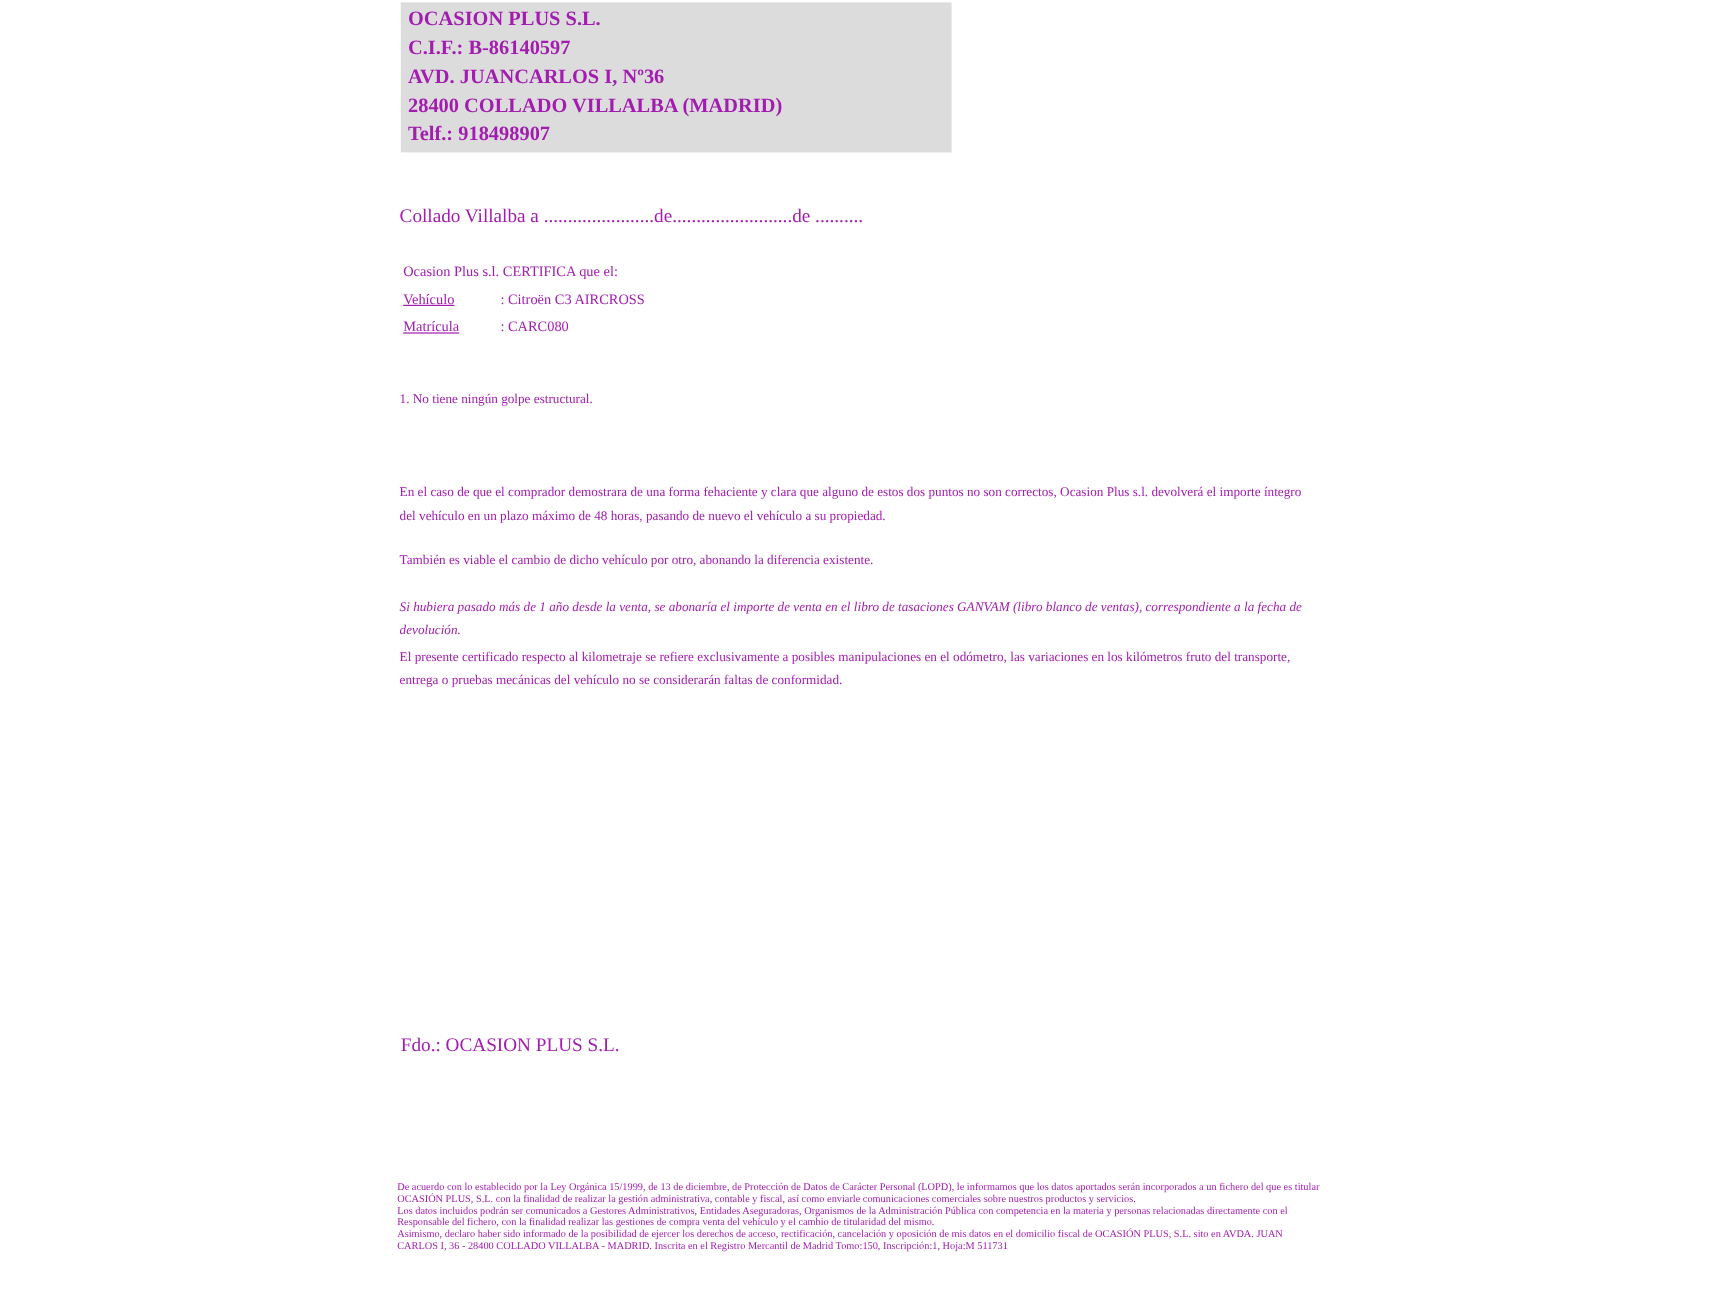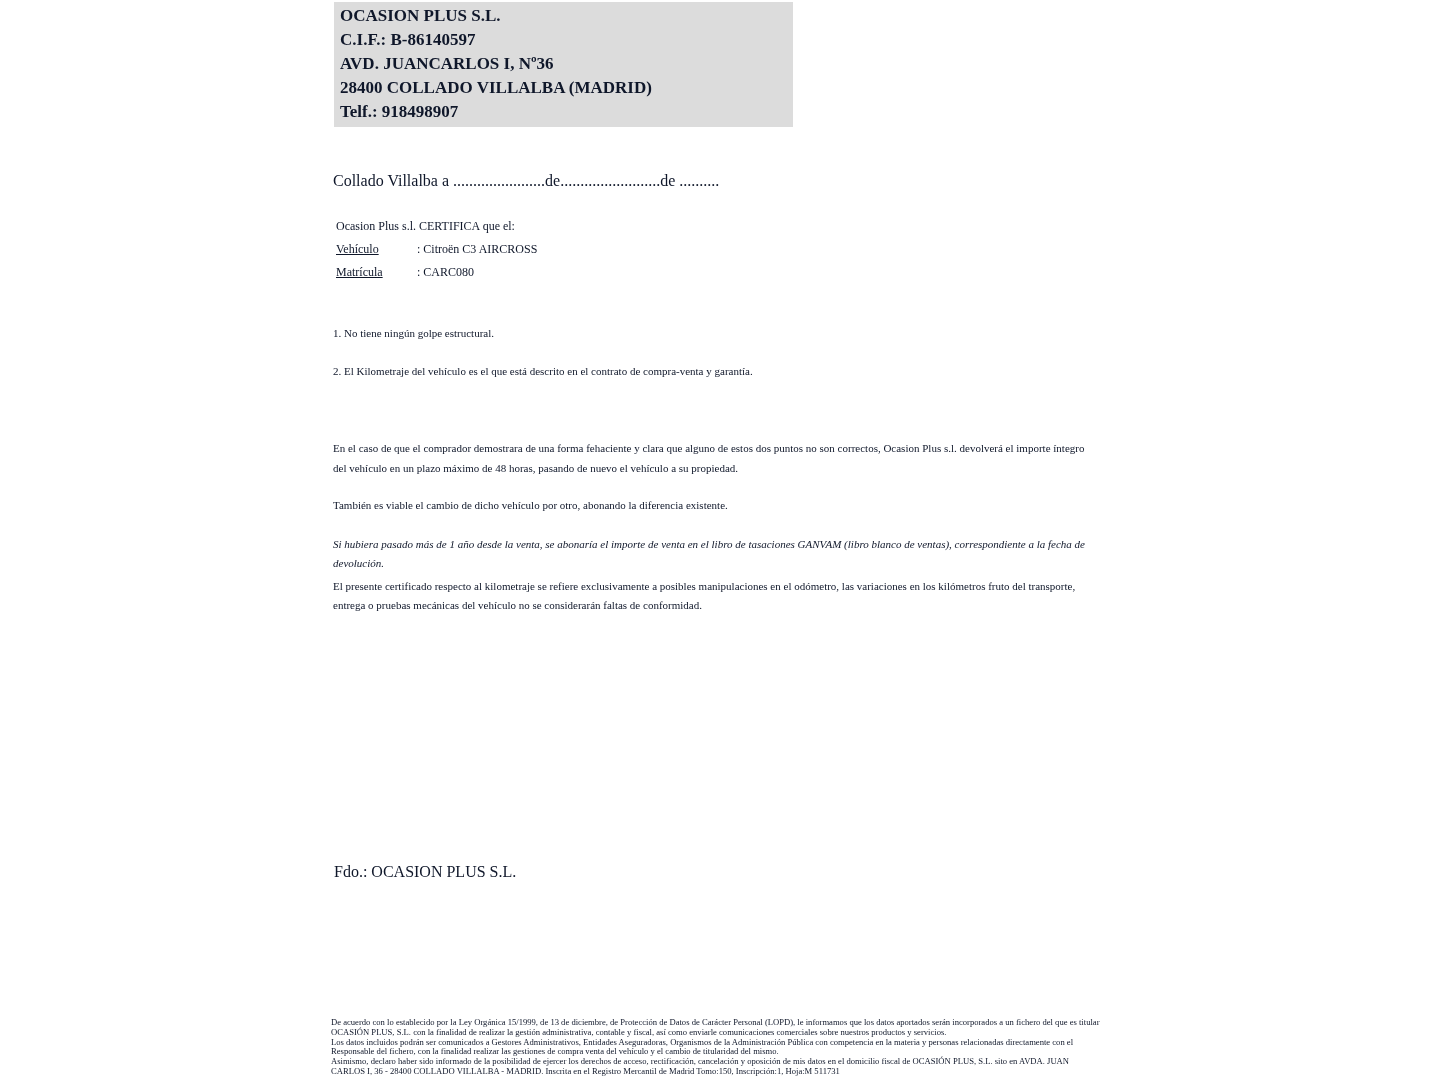--- a/index.html
+++ b/index.html
@@ -6,21 +6,21 @@
     margin: 0;
     padding: 0;
     background: #ffffff;
   }
   .page {
     position: relative;
     width: 1440px;
     height: 1080px;
     background: #ffffff;
     font-family: "Liberation Serif", "DejaVu Serif", serif;
-    color: #0f172a;
+    color: #a21caf;
     overflow: hidden;
   }
   .header-box {
     position: absolute;
     left: 334px;
     top: 2px;
     width: 459px;
     background: #dcdcdc;
     padding: 2px 8px 3px 6px;
     box-sizing: border-box;
@@ -71,21 +71,21 @@
   .signature {
     position: absolute;
     left: 334px;
     top: 862px;
     font-size: 16px;
     line-height: 20px;
   }
   .footer {
     position: absolute;
     left: 331px;
-    top: 1018px;
+    top: 985px;
     width: 772px;
     font-size: 8.6px;
     line-height: 9.8px;
   }
   .footer div {
     margin: 0;
   }
 </style>
 </head>
 <body>
@@ -103,21 +103,20 @@
   <div class="date-line">Collado Villalba a .......................de.........................de ..........</div>
 
   <div class="cert-block">
     <div class="cert-intro">Ocasion Plus s.l. CERTIFICA que el:</div>
     <div class="cert-line"><span class="label-wrap"><span class="underline">Vehículo</span></span><span>: Citroën C3 AIRCROSS</span></div>
     <div class="cert-line"><span class="label-wrap"><span class="underline">Matrícula</span></span><span>: CARC080</span></div>
   </div>
 
   <div class="body-block">
     <p class="point-1">1. No tiene ningún golpe estructural.</p>
-    <p class="point-2">2. El Kilometraje del vehículo es el que está descrito en el contrato de compra-venta y garantía.</p>
     <p class="para-0">En el caso de que el comprador demostrara de una forma fehaciente y clara que alguno de estos dos puntos no son correctos, Ocasion Plus s.l. devolverá el importe íntegro del vehículo en un plazo máximo de 48 horas, pasando de nuevo el vehículo a su propiedad.</p>
     <p class="para-1">También es viable el cambio de dicho vehículo por otro, abonando la diferencia existente.</p>
     <p class="para-2">Si hubiera pasado más de 1 año desde la venta, se abonaría el importe de venta en el libro de tasaciones GANVAM (libro blanco de ventas), correspondiente a la fecha de devolución.</p>
     <p class="para-3">El presente certificado respecto al kilometraje se refiere exclusivamente a posibles manipulaciones en el odómetro, las variaciones en los kilómetros fruto del transporte, entrega o pruebas mecánicas del vehículo no se considerarán faltas de conformidad.</p>
   </div>
 
   <div class="signature">Fdo.: OCASION PLUS S.L.</div>
 
   <div class="footer">
     <div>De acuerdo con lo establecido por la Ley Orgánica 15/1999, de 13 de diciembre, de Protección de Datos de Carácter Personal (LOPD), le informamos que los datos aportados serán incorporados a un fichero del que es titular OCASIÓN PLUS, S.L. con la finalidad de realizar la gestión administrativa, contable y fiscal, así como enviarle comunicaciones comerciales sobre nuestros productos y servicios.</div>

